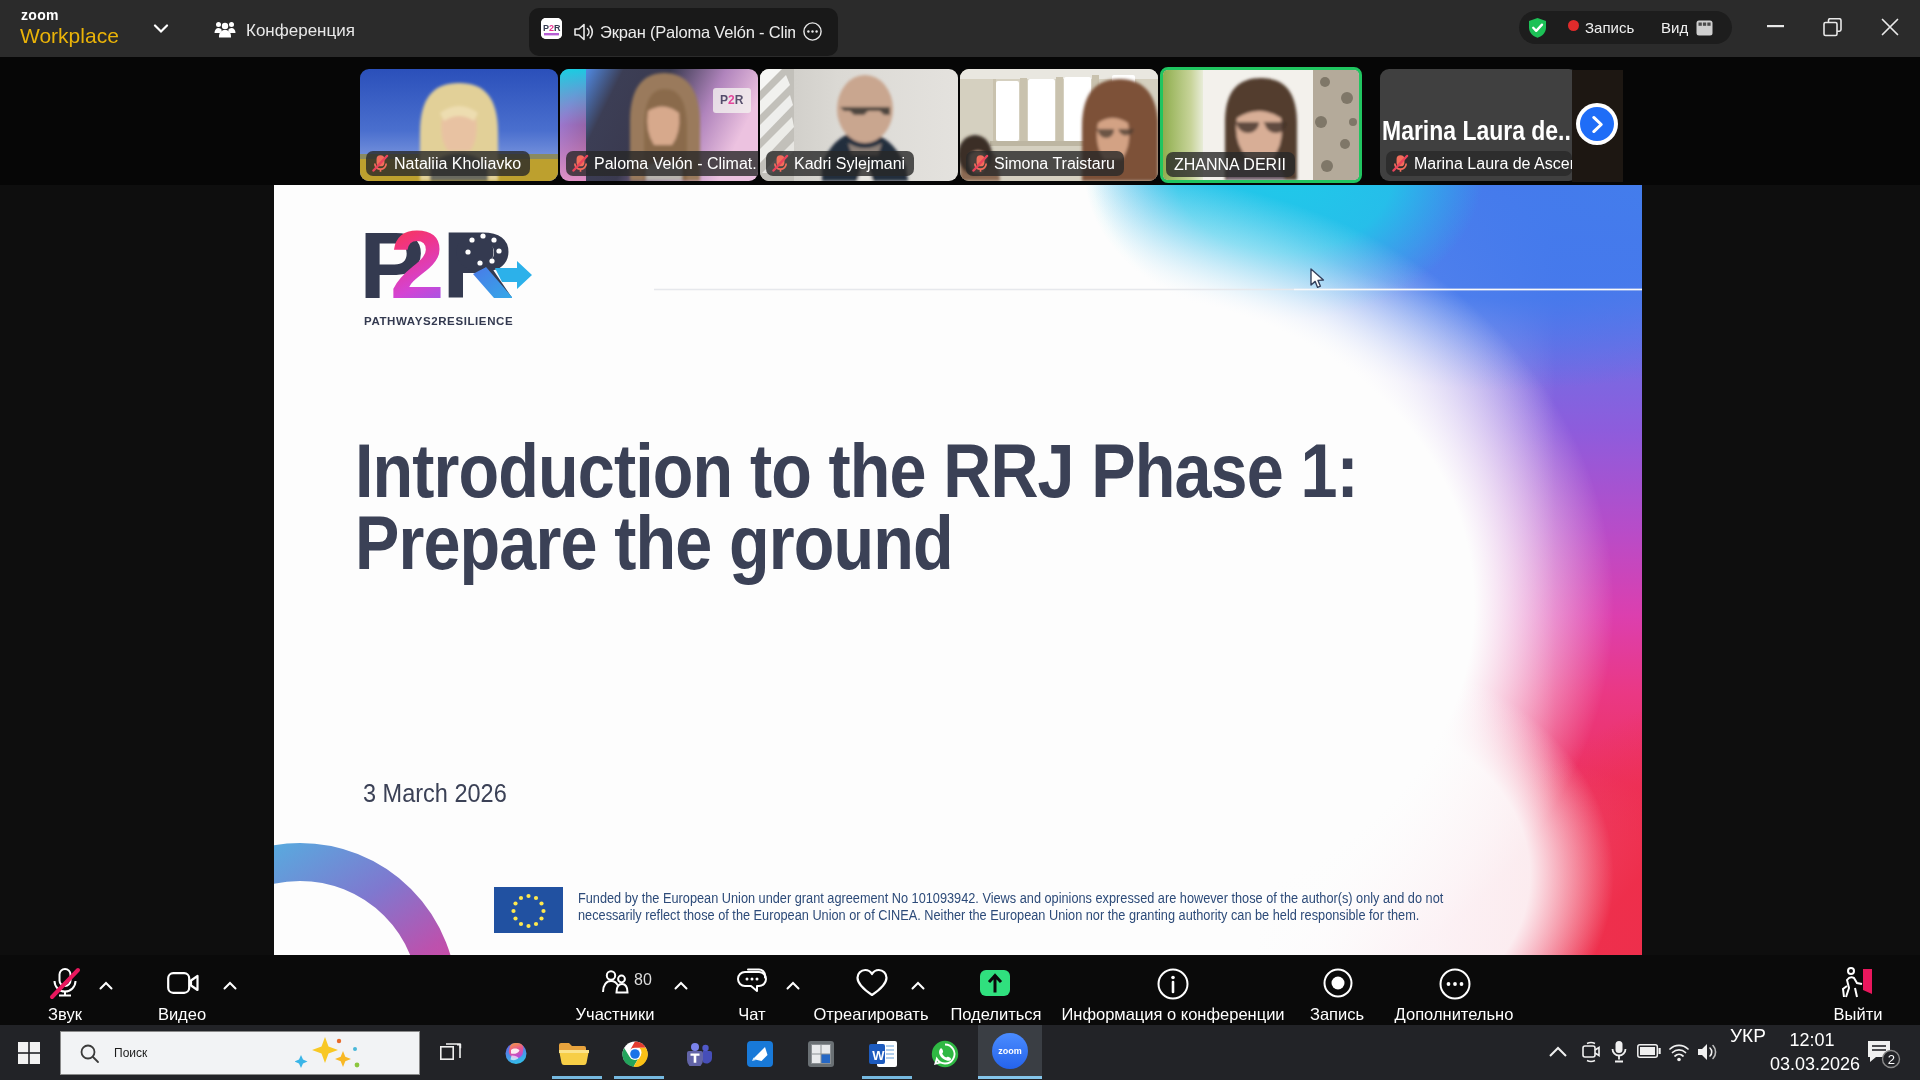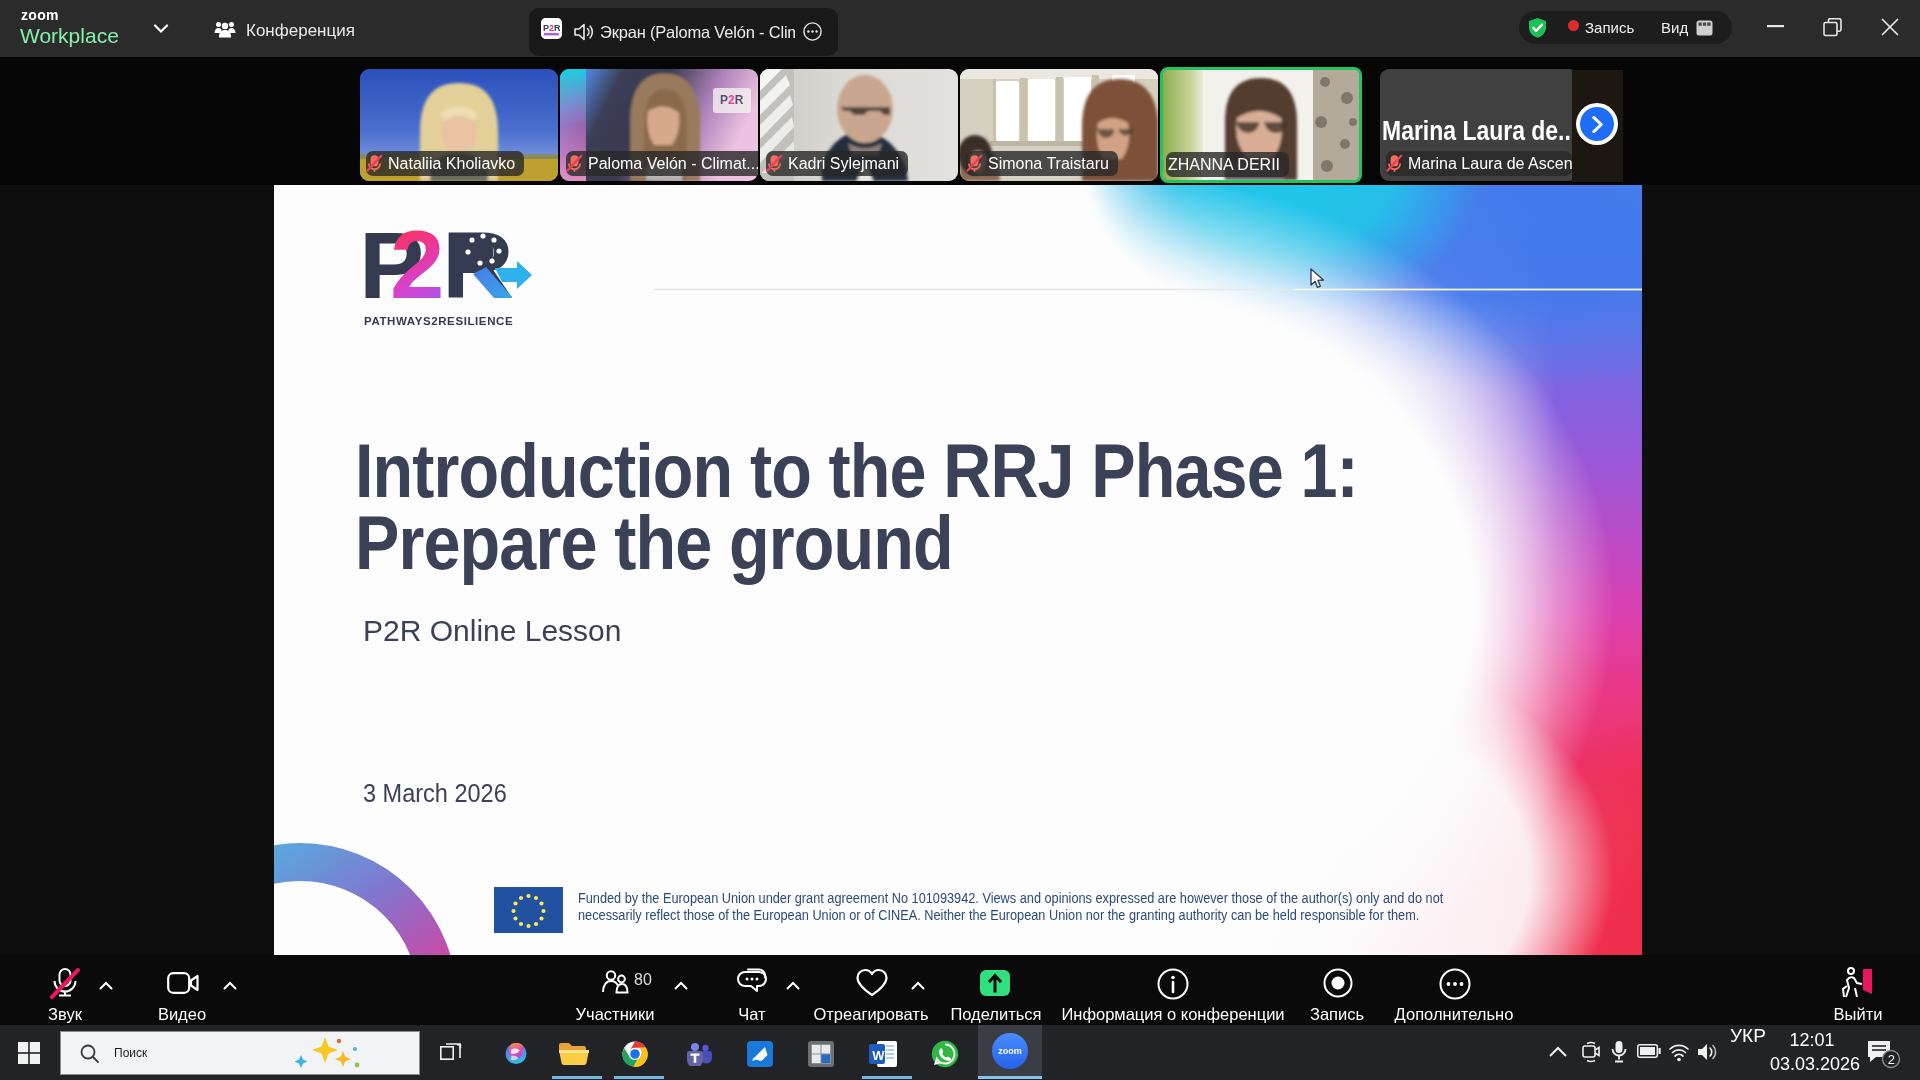--- a/index.html
+++ b/index.html
@@ -2,32 +2,32 @@
 <html><head>
 <meta charset="utf-8">
 <style>
   html,body{margin:0;padding:0;width:1920px;height:1080px;background:#000;overflow:hidden;}
   *{box-sizing:border-box;font-family:"Liberation Sans",sans-serif;}
   #root{position:relative;width:1920px;height:1080px;background:#060606;}
   .abs{position:absolute;}
   
   #titlebar{position:absolute;left:0;top:0;width:1920px;height:57px;background:#2b2b2b;}
   #tb-zoom{position:absolute;left:21px;top:7px;color:#fff;font-size:14px;font-weight:bold;letter-spacing:0.3px;}
-  #tb-workplace{position:absolute;left:20px;top:24px;color:#86efac;font-size:21px;font-weight:500;}
+  #tb-workplace{position:absolute;left:20px;top:24px;color:#eab308;font-size:21px;font-weight:500;}
   #tb-chev{position:absolute;left:153px;top:24px;}
   #tb-conf{position:absolute;left:246px;top:21px;color:#e8e8e8;font-size:17px;}
   #tab{position:absolute;left:529px;top:8px;width:309px;height:48px;background:#191919;border-radius:10px;}
   #tab-fav{position:absolute;left:12px;top:10px;width:21px;height:21px;background:#f5f5f5;border-radius:5px;overflow:hidden;}
   #tab-title{position:absolute;left:71px;top:15px;width:195px;color:#ececec;font-size:16.5px;letter-spacing:-0.2px;white-space:nowrap;overflow:hidden;}
   #pill{position:absolute;left:1519px;top:11px;width:213px;height:33px;background:#1d1d1d;border-radius:17px;}
   .pill-txt{position:absolute;top:8px;color:#f0f0f0;font-size:15px;}
   
   #strip{position:absolute;left:0;top:57px;width:1920px;height:128px;background:#060606;}
   .tile{position:absolute;top:12px;width:198px;height:112px;border-radius:9px;overflow:hidden;}
-  .vlabel{position:absolute;left:6px;bottom:5px;height:25px;background:rgba(40,40,40,.8);border-radius:7px;display:flex;align-items:center;padding:0 9px 0 0;color:#fff;font-size:16px;white-space:nowrap;}
+  .vlabel{position:absolute;left:6px;bottom:5px;height:25px;background:rgba(40,40,40,.8);border-radius:7px;display:flex;align-items:center;padding:0 9px 0 6px;color:#fff;font-size:16px;white-space:nowrap;}
   .vlabel .nm{margin-left:5px;} .vlabel svg{flex:0 0 auto;}
   
   #stage{position:absolute;left:0;top:185px;width:1920px;height:770px;background:#0e0e0e;}
   #slide{position:absolute;left:274px;top:0;width:1368px;height:770px;background:#fdfdfd;overflow:hidden;}
   #slide-title{position:absolute;left:81px;top:250px;font-size:76px;line-height:72px;font-weight:bold;color:#3b4156;transform:scaleX(0.875);transform-origin:0 0;letter-spacing:-1px;white-space:nowrap;}
   #slide-sub{position:absolute;left:89px;top:429px;font-size:30px;color:#3b4156;}
   #slide-date{position:absolute;left:89px;top:594px;font-size:25px;transform:scaleX(0.94);transform-origin:0 0;color:#3b4156;}
   #disc{position:absolute;left:304px;top:705px;width:1100px;font-size:14px;line-height:16.5px;color:#2d4b79;transform:scaleX(0.91);transform-origin:0 0;white-space:nowrap;}
   
   #toolbar{position:absolute;left:0;top:955px;width:1920px;height:70px;background:#0a0a0a;}
@@ -452,21 +452,20 @@
               <circle cx="254.5" cy="741" r="2.1"></circle>
               <circle cx="262" cy="739" r="2.1"></circle>
               <circle cx="267.5" cy="733.5" r="2.1"></circle>
               <circle cx="269.5" cy="726" r="2.1"></circle>
               <circle cx="267.5" cy="718.5" r="2.1"></circle>
               <circle cx="262" cy="713" r="2.1"></circle>
             </g>
         </g>
       </svg>
       <div id="slide-title">Introduction to the RRJ Phase 1:<br>Prepare the ground</div>
-      <div id="slide-sub">P2R Online Lesson</div>
       <div id="slide-date">3 March 2026</div>
       <div id="disc">Funded by the European Union under grant agreement No 101093942. Views and opinions expressed are however those of the author(s) only and do not<br>necessarily reflect those of the European Union or of CINEA. Neither the European Union nor the granting authority can be held responsible for them.</div>
       <svg class="abs" style="left:1036px;top:83px" width="15" height="22" viewBox="0 0 15 22">
           <path d="M1 1 L1 17 L5.2 13.4 L7.6 19.4 L10.4 18.2 L8 12.4 L13.4 12 Z" fill="#fff" stroke="#35405c" stroke-width="1.4" stroke-linejoin="round"></path>
         </svg>
     </div>
   </div>
   <div id="toolbar">
 
     <svg class="abs" style="left:48px;top:11px" width="34" height="34" viewBox="0 0 34 34">

